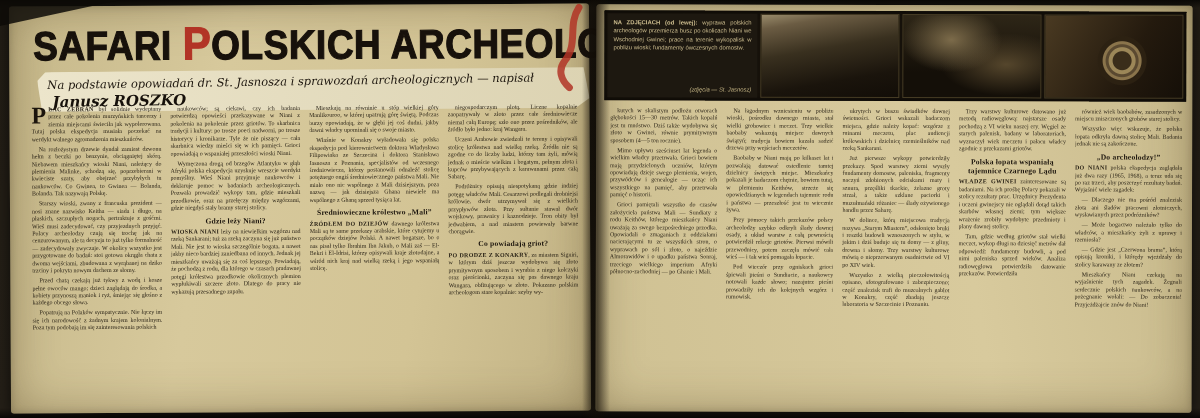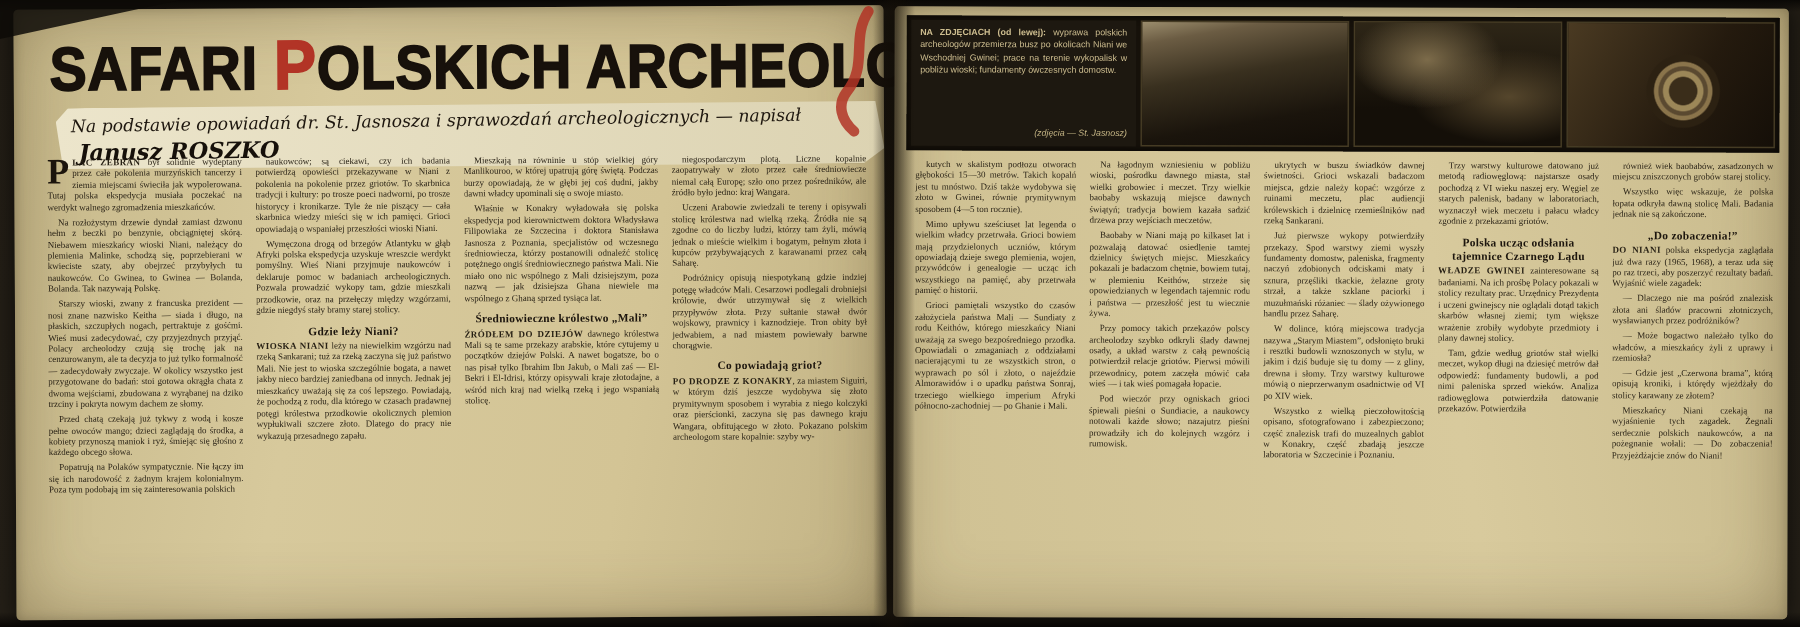--- a/index.html
+++ b/index.html
@@ -127,28 +127,28 @@
           <p>Pod wieczór przy ogniskach grioci śpiewali pieśni o Sundiacie, a naukowcy notowali każde słowo; nazajutrz pieśni prowadziły ich do kolejnych wzgórz i rumowisk.</p>
         </div>
       <div class="col">
           <p>ukrytych w buszu świadków dawnej świetności. Grioci wskazali badaczom miejsca, gdzie należy kopać: wzgórze z ruinami meczetu, plac audiencji królewskich i dzielnicę rzemieślników nad rzeką Sankarani.</p>
           <p>Już pierwsze wykopy potwierdziły przekazy. Spod warstwy ziemi wyszły fundamenty domostw, paleniska, fragmenty naczyń zdobionych odciskami maty i sznura, przęśliki tkackie, żelazne groty strzał, a także szklane paciorki i muzułmański różaniec — ślady ożywionego handlu przez Saharę.</p>
           <p>W dolince, którą miejscowa tradycja nazywa „Starym Miastem”, odsłonięto bruki i resztki budowli wznoszonych w stylu, w jakim i dziś buduje się tu domy — z gliny, drewna i słomy. Trzy warstwy kulturowe mówią o nieprzerwanym osadnictwie od VI po XIV wiek.</p>
           <p>Wszystko z wielką pieczołowitością opisano, sfotografowano i zabezpieczono; część znalezisk trafi do muzealnych gablot w Konakry, część zbadają jeszcze laboratoria w Szczecinie i Poznaniu.</p>
         </div>
       <div class="col">
           <p>Trzy warstwy kulturowe datowano już metodą radiowęglową: najstarsze osady pochodzą z VI wieku naszej ery. Węgiel ze starych palenisk, badany w laboratoriach, wyznaczył wiek meczetu i pałacu władcy zgodnie z przekazami griotów.</p>
-          <div class="sec-h">Polska ucząc odsłania tajemnice Czarnego Lądu</div>
+          <div class="sec-h">Polska łopata wspaniałą tajemnice Czarnego Lądu</div>
           <p class="no-indent"><span class="lead">WŁADZE GWINEI</span> zainteresowane są badaniami. Na ich prośbę Polacy pokazali w stolicy rezultaty prac. Urzędnicy Prezydenta i uczeni gwinejscy nie oglądali dotąd takich skarbów własnej ziemi; tym większe wrażenie zrobiły wydobyte przedmioty i plany dawnej stolicy.</p>
           <p>Tam, gdzie według griotów stał wielki meczet, wykop długi na dziesięć metrów dał odpowiedź: fundamenty budowli, a pod nimi paleniska sprzed wieków. Analiza radiowęglowa potwierdziła datowanie przekazów. Potwierdziła</p>
         </div>
       <div class="col">
           <p>również wiek baobabów, zasadzonych w miejscu zniszczonych grobów starej stolicy.</p>
           <p>Wszystko więc wskazuje, że polska łopata odkryła dawną stolicę Mali. Badania jednak nie są zakończone.</p>
-          <div class="sec-h">„Do zobaczenia!”</div>
+          <div class="sec-h">„Do archeolodzy!”</div>
           <p class="no-indent"><span class="lead">DO NIANI</span> polska ekspedycja zaglądała już dwa razy (1965, 1968), a teraz uda się po raz trzeci, aby poszerzyć rezultaty badań. Wyjaśnić wiele zagadek:</p>
           <p>— Dlaczego nie ma pośród znalezisk złota ani śladów pracowni złotniczych, wysławianych przez podróżników?</p>
           <p>— Może bogactwo należało tylko do władców, a mieszkańcy żyli z uprawy i rzemiosła?</p>
           <p>— Gdzie jest „Czerwona brama”, którą opisują kroniki, i którędy wjeżdżały do stolicy karawany ze złotem?</p>
           <p>Mieszkańcy Niani czekają na wyjaśnienie tych zagadek. Żegnali serdecznie polskich naukowców, a na pożegnanie wołali: — Do zobaczenia! Przyjeżdżajcie znów do Niani!</p>
         </div>
     </div>
   </div>
 </div>
 

